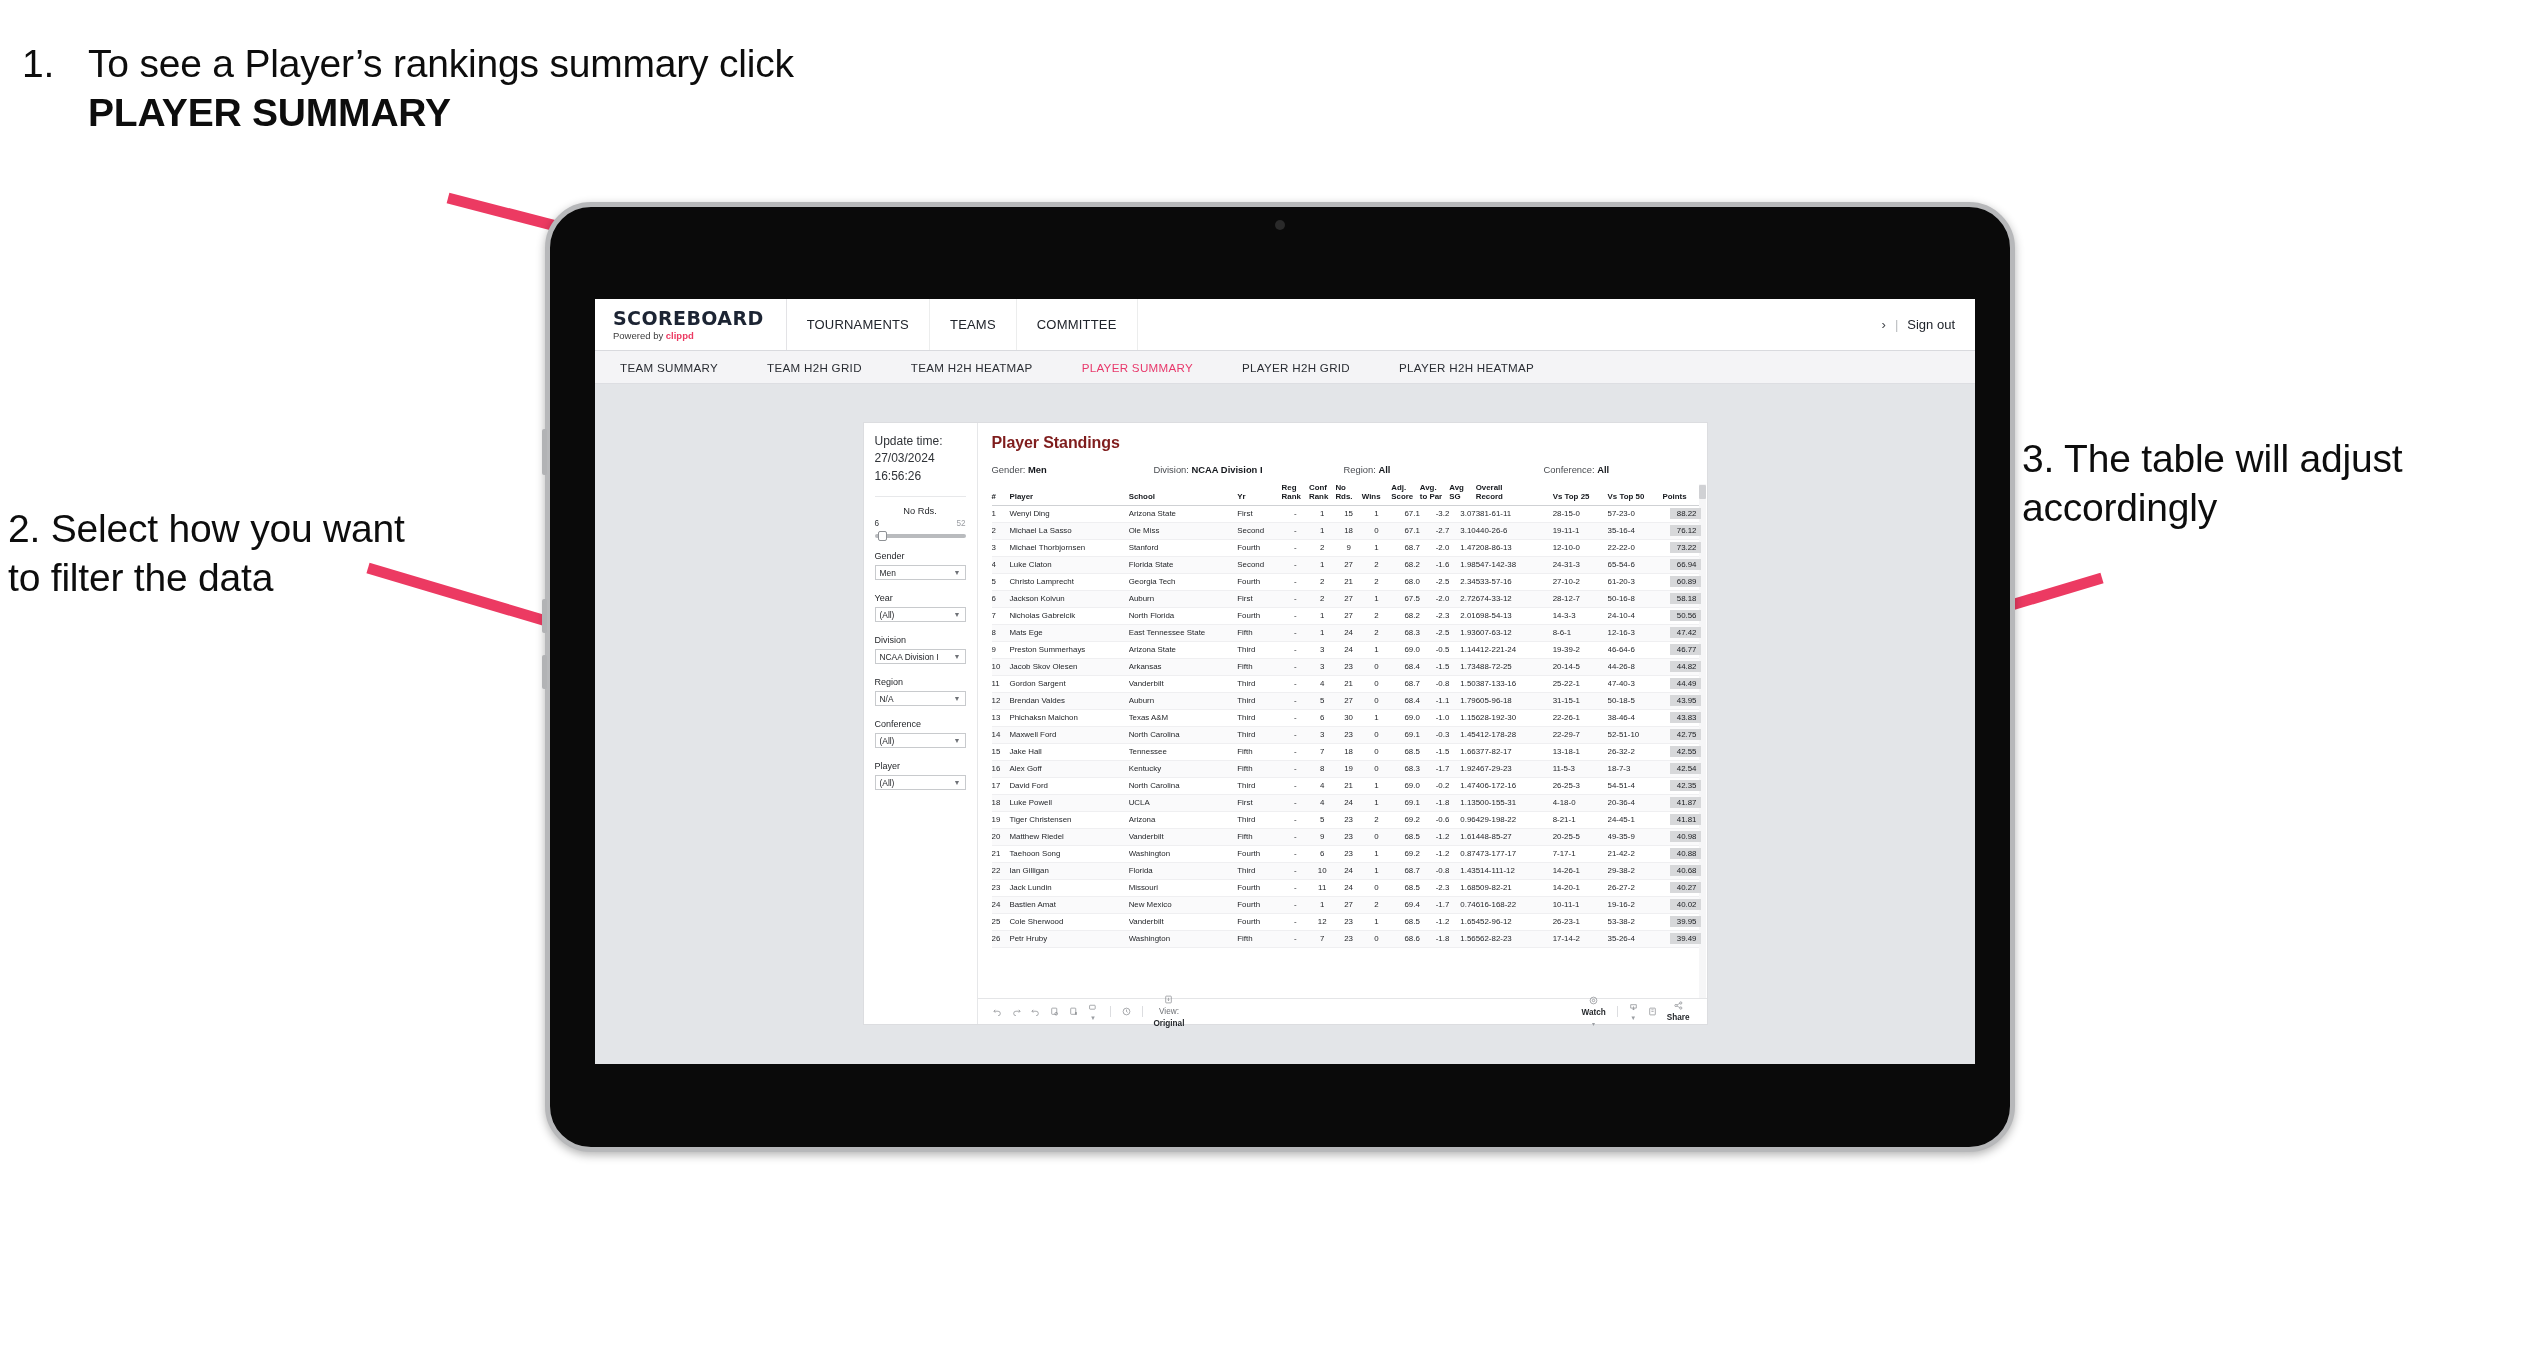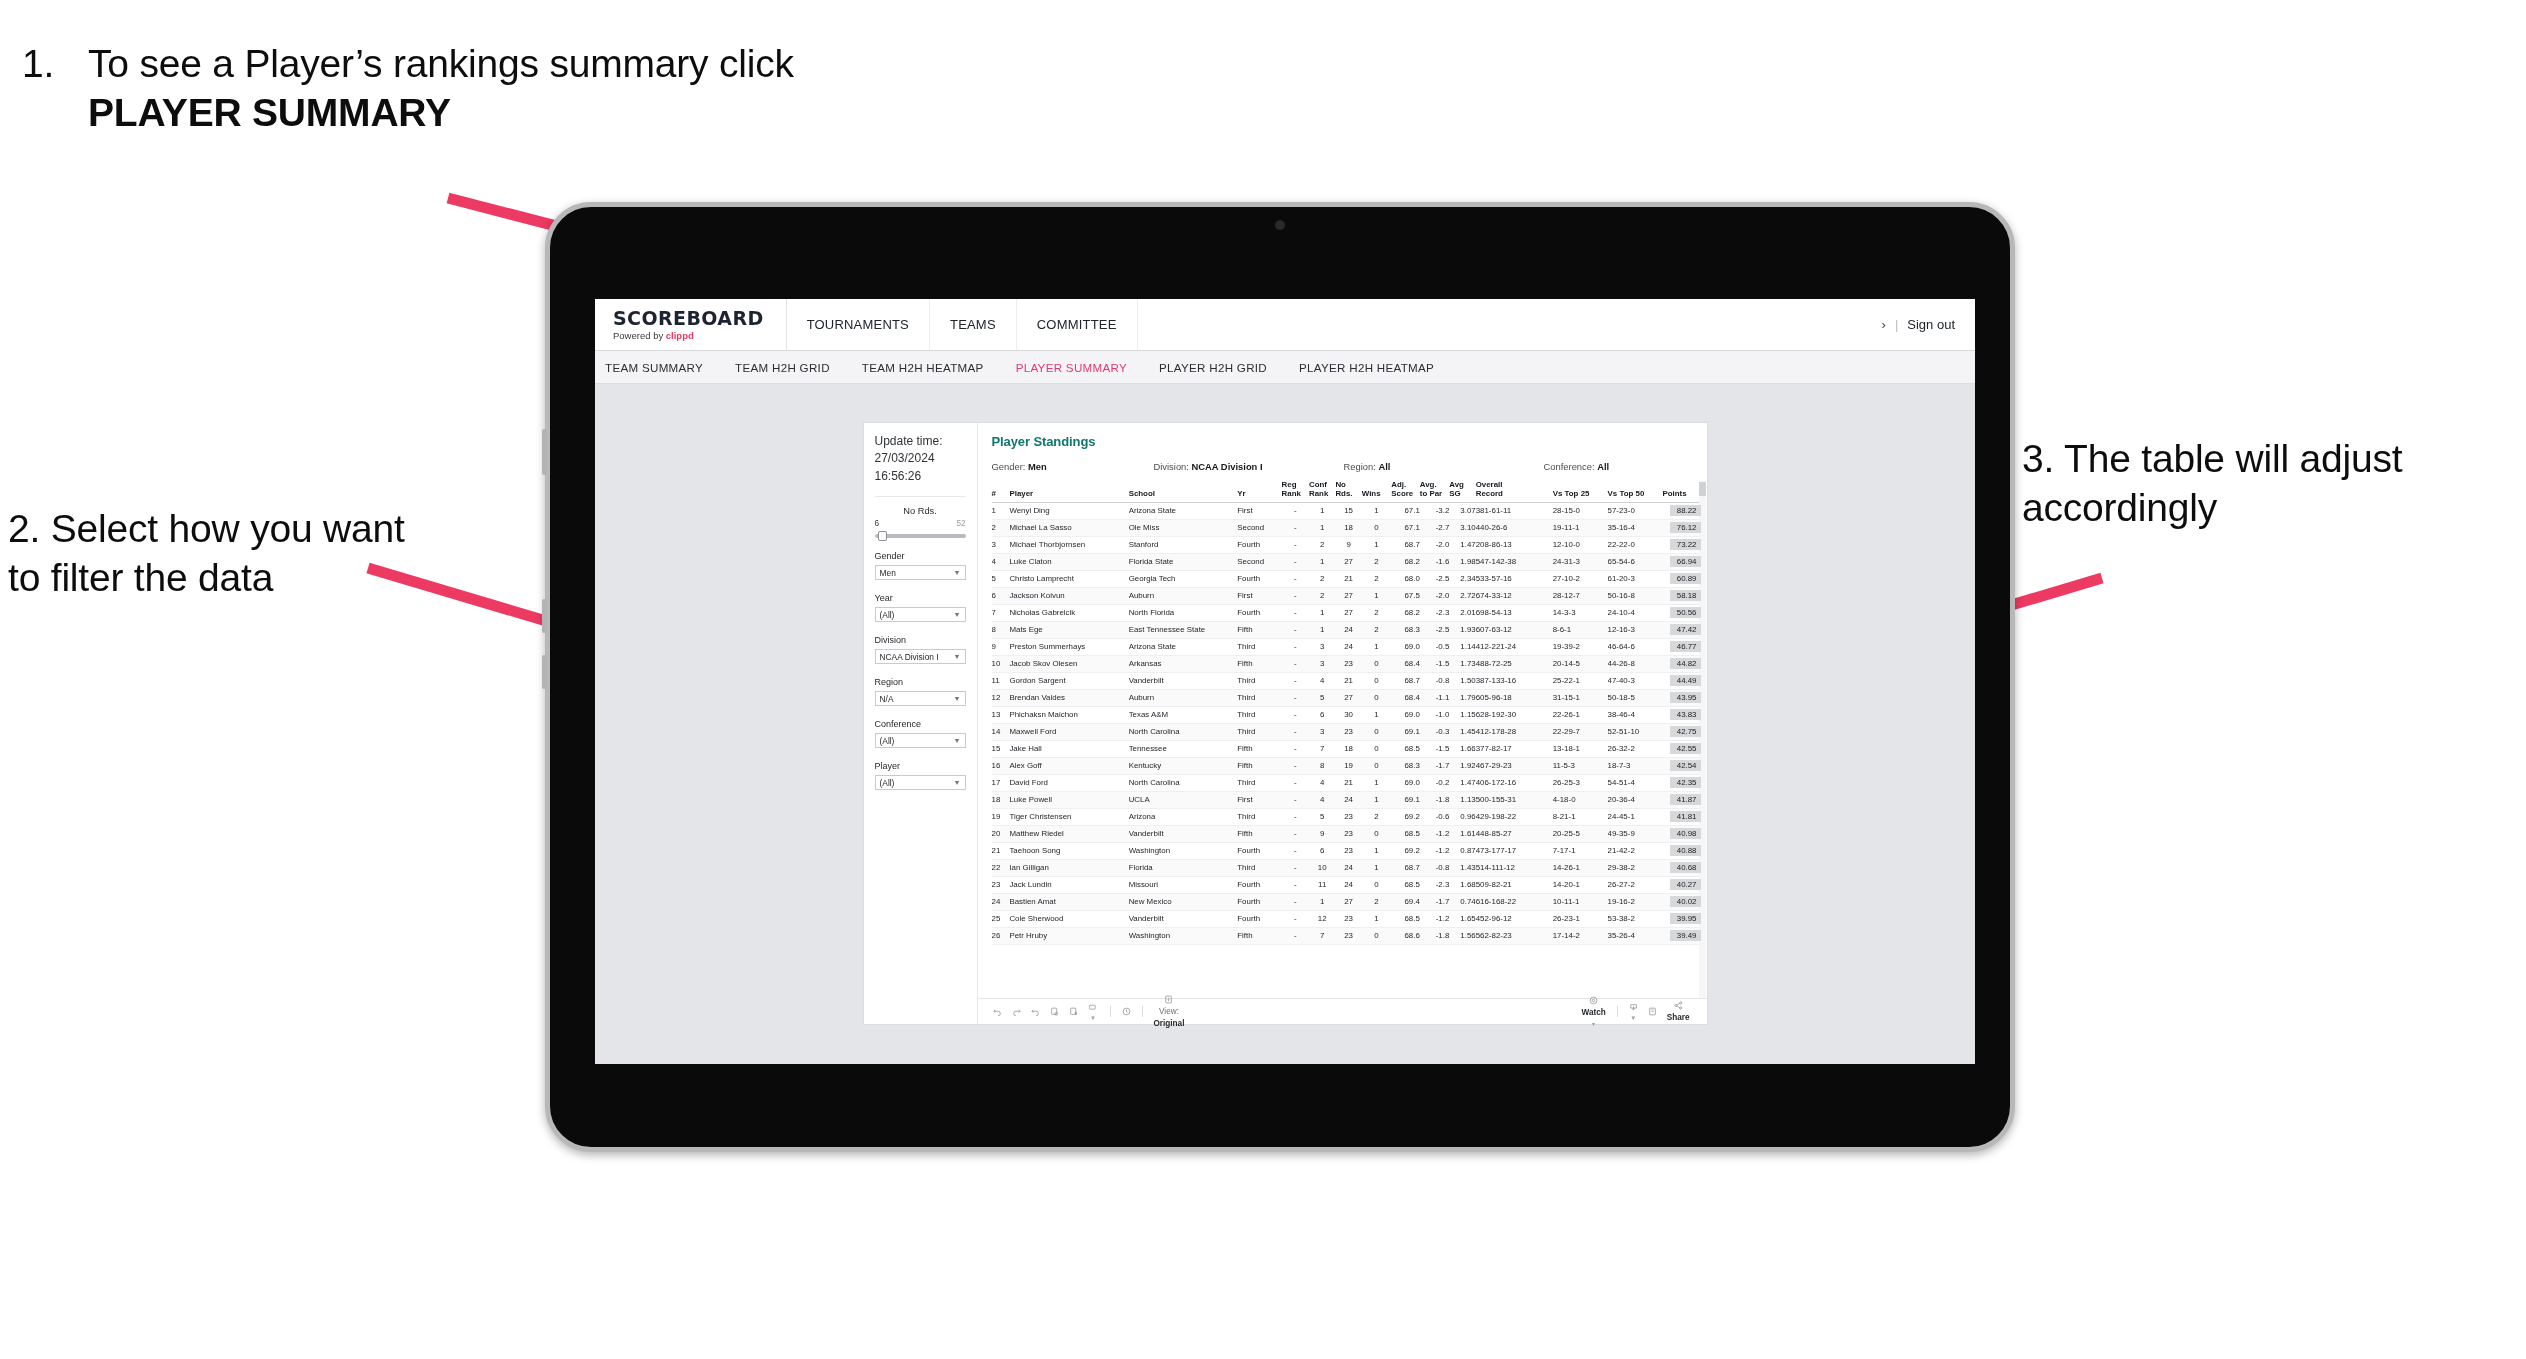--- a/index.html
+++ b/index.html
@@ -101,21 +101,21 @@
     padding-right: 20px; gap: 9px;
     font-size: 13px; color:#20242b;
   }
   .appbar-right .sep { color:#b9bbbe; }
   .chev { color:#43464c; font-size: 13px; }
 
   
   .subnav {
     display:flex; align-items:center; height: 33px;
     background:#f4f4f6; border-bottom:1px solid #dddee2;
-    padding-left: 10px; gap: 0;
+    padding-left: 25px; gap: 17px;
   }
   .subnav-item {
     font-size: 11.6px; color:#2a2d33; letter-spacing:.3px;
     padding: 0 22px 0 0; margin-right: 10px; cursor:pointer;
   }
   .subnav-item.active { color:#e8386b; }
 
   
   .workspace {
     position:relative; height: calc(100% - 85px);
@@ -160,21 +160,21 @@
     display:flex; align-items:center; justify-content:space-between;
     height: 15px; padding: 0 4px;
     border:1px solid #c8cacd; background:#fff;
     font-size: 8.4px; color:#24262a; cursor:pointer;
   }
   .f-select .caret { color:#6f7277; font-size:7px; }
 
   
   .main { flex:1; min-width:0; display:flex; flex-direction:column; background:#fff; }
   .main-head { padding: 11px 14px 0 14px; }
-  .viz-title { font-size: 13px; font-weight:700; color:#0f766e; letter-spacing:-.1px; }
+  .viz-title { font-size: 16px; font-weight:700; color:#7f1d1d; letter-spacing:-.1px; }
   .filters-line {
     display:flex; margin-top: 12px; font-size: 9.4px; color:#3c3f44;
     padding-bottom: 9px;
   }
   .filters-line .fl { margin-right: 0; }
   .fl-label { color:#4a4d52; }
   .fl-val { color:#15181d; font-weight:700; }
   .fl-1 { width: 162px; }
   .fl-2 { width: 190px; }
   .fl-3 { width: 200px; }

